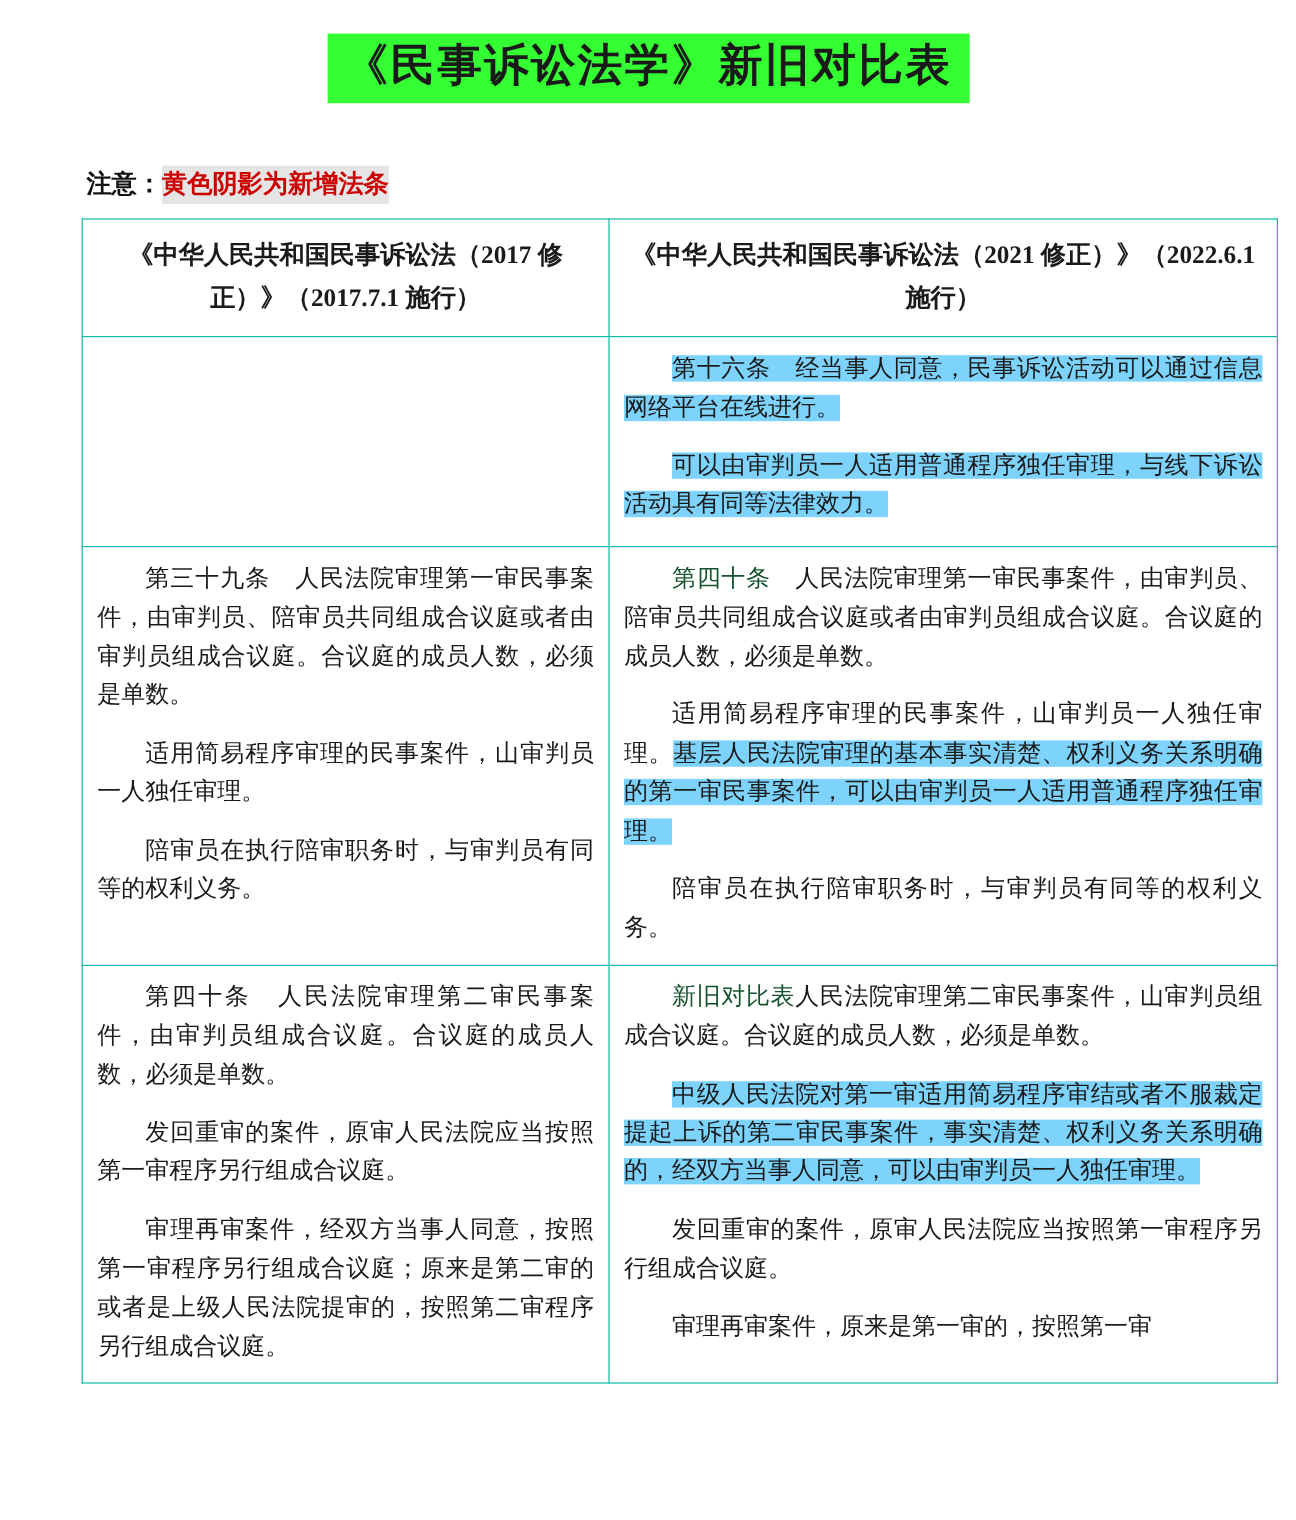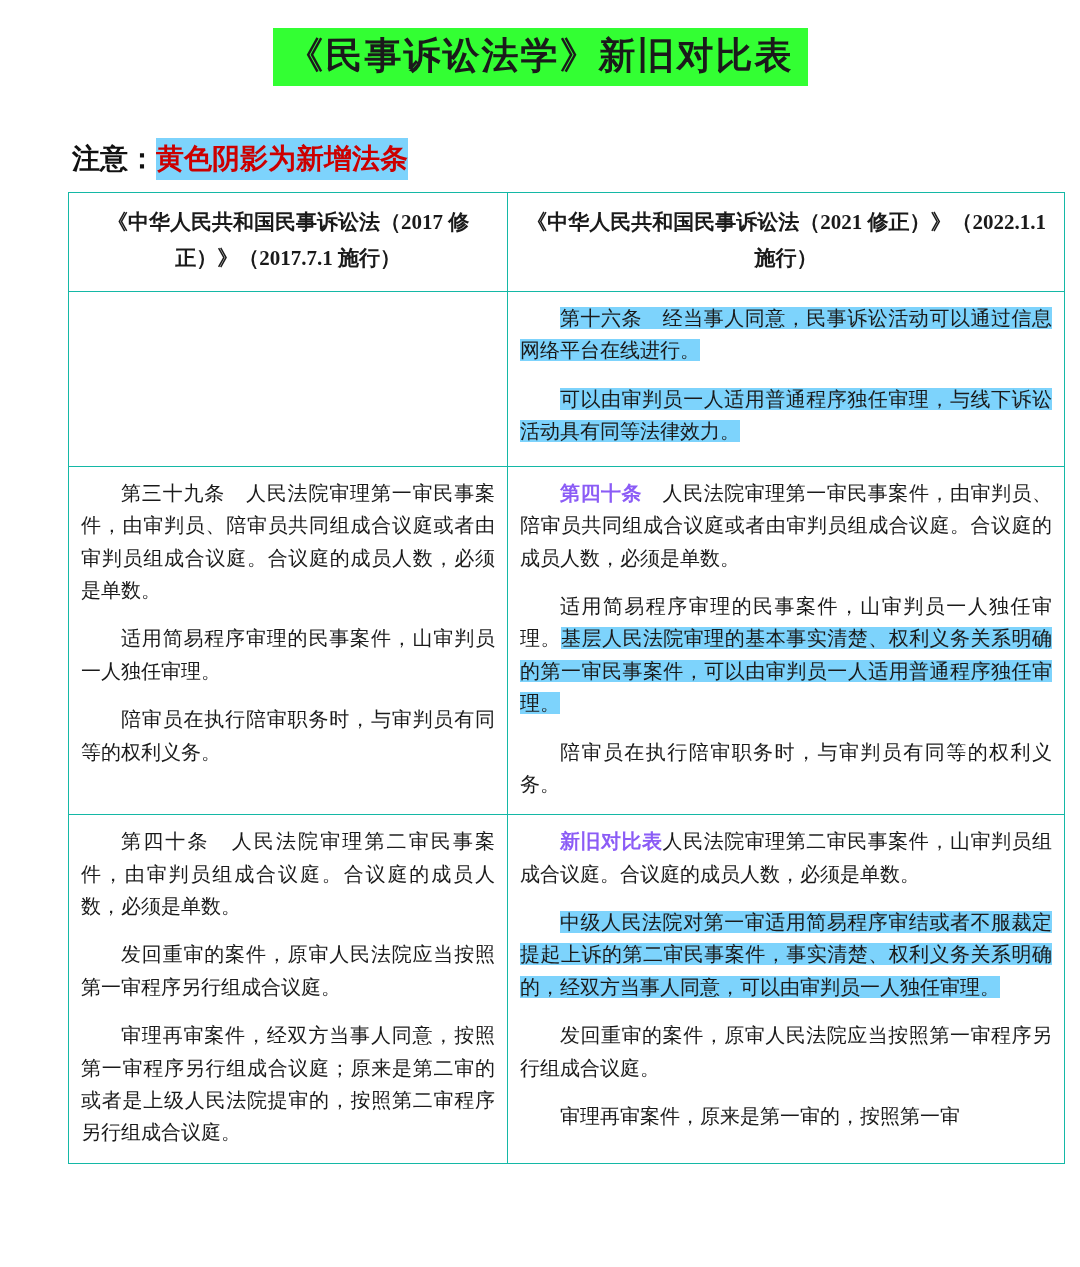--- a/index.html
+++ b/index.html
@@ -34,34 +34,34 @@
     font-weight: bold;
     letter-spacing: 2px;
     padding: 6px 14px 8px 14px;
     line-height: 1.2;
     font-family: "Liberation Serif", "DejaVu Serif", serif;
   }
   
   .notice {
     margin: 42px 0 6px 0;
     padding-left: 72px;
-    font-size: 28px;
+    font-size: 21px;
     line-height: 1.5;
     font-weight: bold;
   }
   .notice-line1 {
     display: flex;
     align-items: baseline;
   }
   .notice-label {
     color: #111;
     white-space: nowrap;
   }
   .notice-hl {
-    background: #7dd3fc;
+    background: #e5e5e5;
     color: #cc0000;
   }
   .notice-line2 {
     padding-left: 74px;
     color: #cc0000;
     margin-top: 4px;
   }
   
   table.cmp {
     border-collapse: collapse;
@@ -86,21 +86,21 @@
   }
   .para {
     font-size: 20px;
     line-height: 1.62;
     text-indent: 2em;
     margin: 0 0 16px 0;
     text-align: justify;
   }
   .para:last-child { margin-bottom: 0; }
   .hl { background: #7dd3fc; }
-  .red { color: #8b5cf6; font-weight: bold; }
+  .red { color: #14532d; font-weight: normal; }
   .empty-cell { height: 150px; }
   .spacer-bottom { height: 6px; }
 </style>
 </head>
 <body>
 
 <div class="page">
 
   <div class="title-wrap">
     <span class="doc-title">《民事诉讼法学》新旧对比表</span>
@@ -110,21 +110,21 @@
     <div class="notice-line1">
       <span class="notice-label">注意：</span>
       <span class="notice-hl">黄色阴影为新增法条</span>
     </div>
   </div>
 
   <table class="cmp">
     <tbody>
       <tr>
         <td class="col-old hdr">《中华人民共和国民事诉讼法（2017 修正）》（2017.7.1 施行）</td>
-        <td class="col-new hdr">《中华人民共和国民事诉讼法（2021 修正）》（2022.1.1 施行）</td>
+        <td class="col-new hdr">《中华人民共和国民事诉讼法（2021 修正）》（2022.6.1 施行）</td>
       </tr>
       <tr>
         <td class="col-old">
           <div class="empty-cell"></div>
         </td>
         <td class="col-new">
           <p class="para"><span class="hl">第十六条　经当事人同意，民事诉讼活动可以通过信息网络平台在线进行。</span></p>
           <p class="para"><span class="hl">可以由审判员一人适用普通程序独任审理，与线下诉讼活动具有同等法律效力。</span></p>
         </td>
       </tr>

